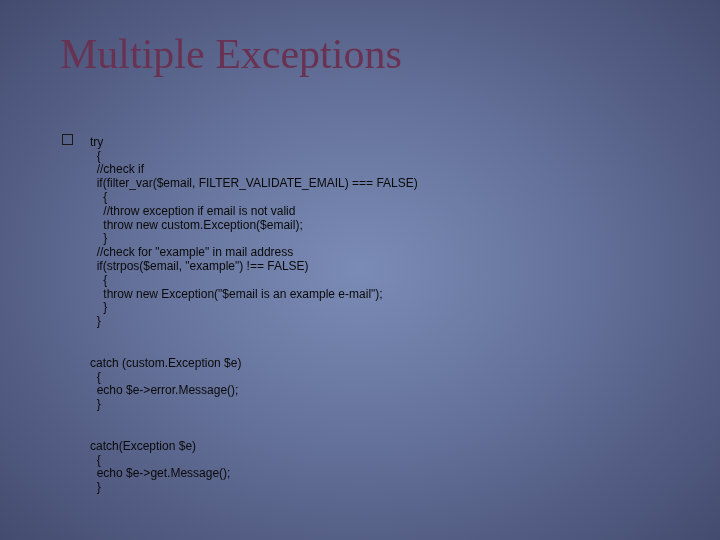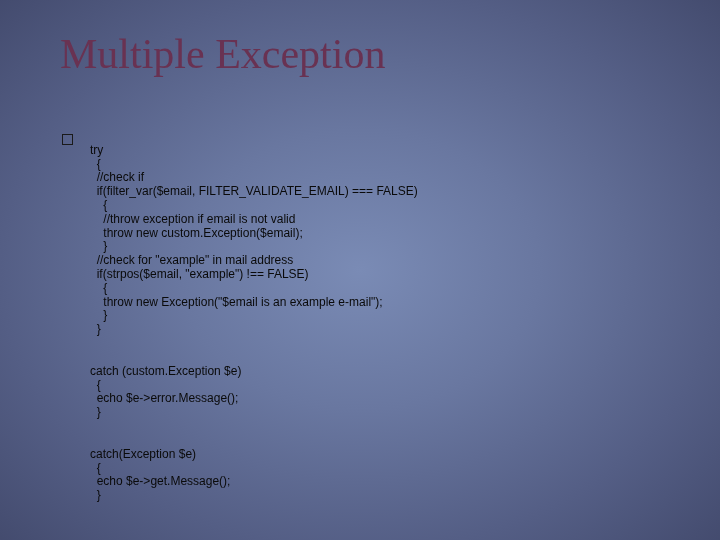--- a/index.html
+++ b/index.html
@@ -34,36 +34,36 @@
     top: 134px;
     left: 62px;
     width: 11px;
     height: 11px;
     border: 1px solid #1a1a1a;
     background: transparent;
     box-sizing: border-box;
   }
   .code {
     position: absolute;
-    top: 130px;
+    top: 122px;
     left: 90px;
     font-size: 12px;
     line-height: 1.15;
     color: #0a0a0a;
     font-family: Arial, sans-serif;
     white-space: pre;
   }
   .block {
     margin-bottom: 14px;
   }
 </style>
 </head>
 <body>
 
-<div class="title">Multiple Exception</div>
+<div class="title">Multiple Exceptions</div>
 
 <div class="bullet"></div>
 
 <div class="code">
 <div class="block"><span>try</span>
 <span>  {
   //check if
   if(filter_var($email, FILTER_VALIDATE_EMAIL) === FALSE)
     {
     //throw exception if email is not valid

